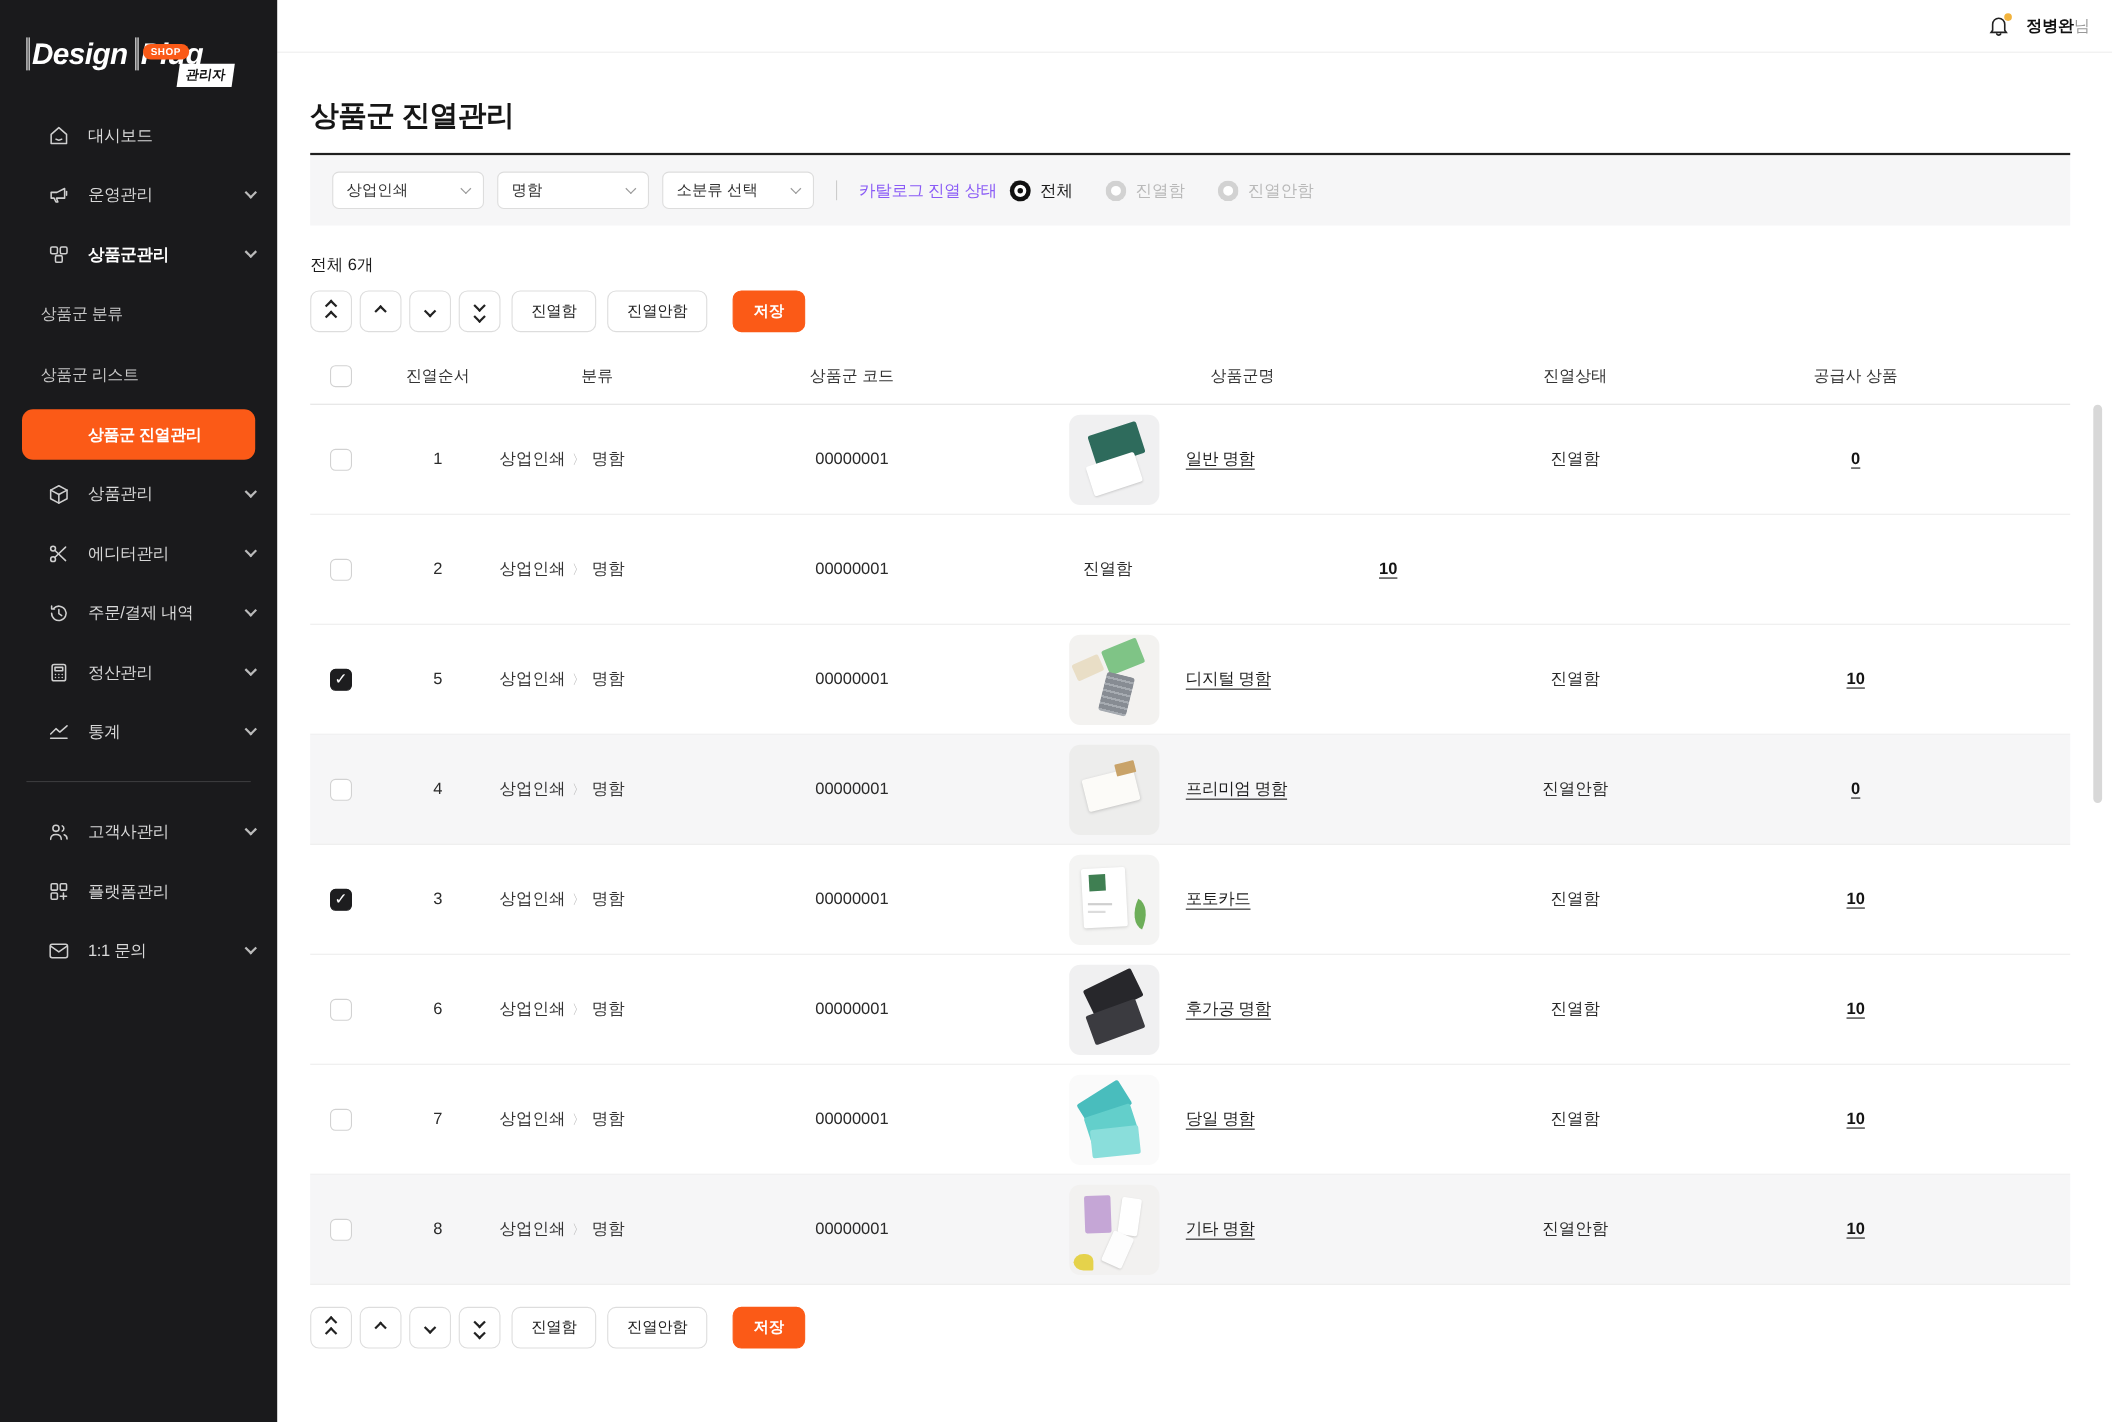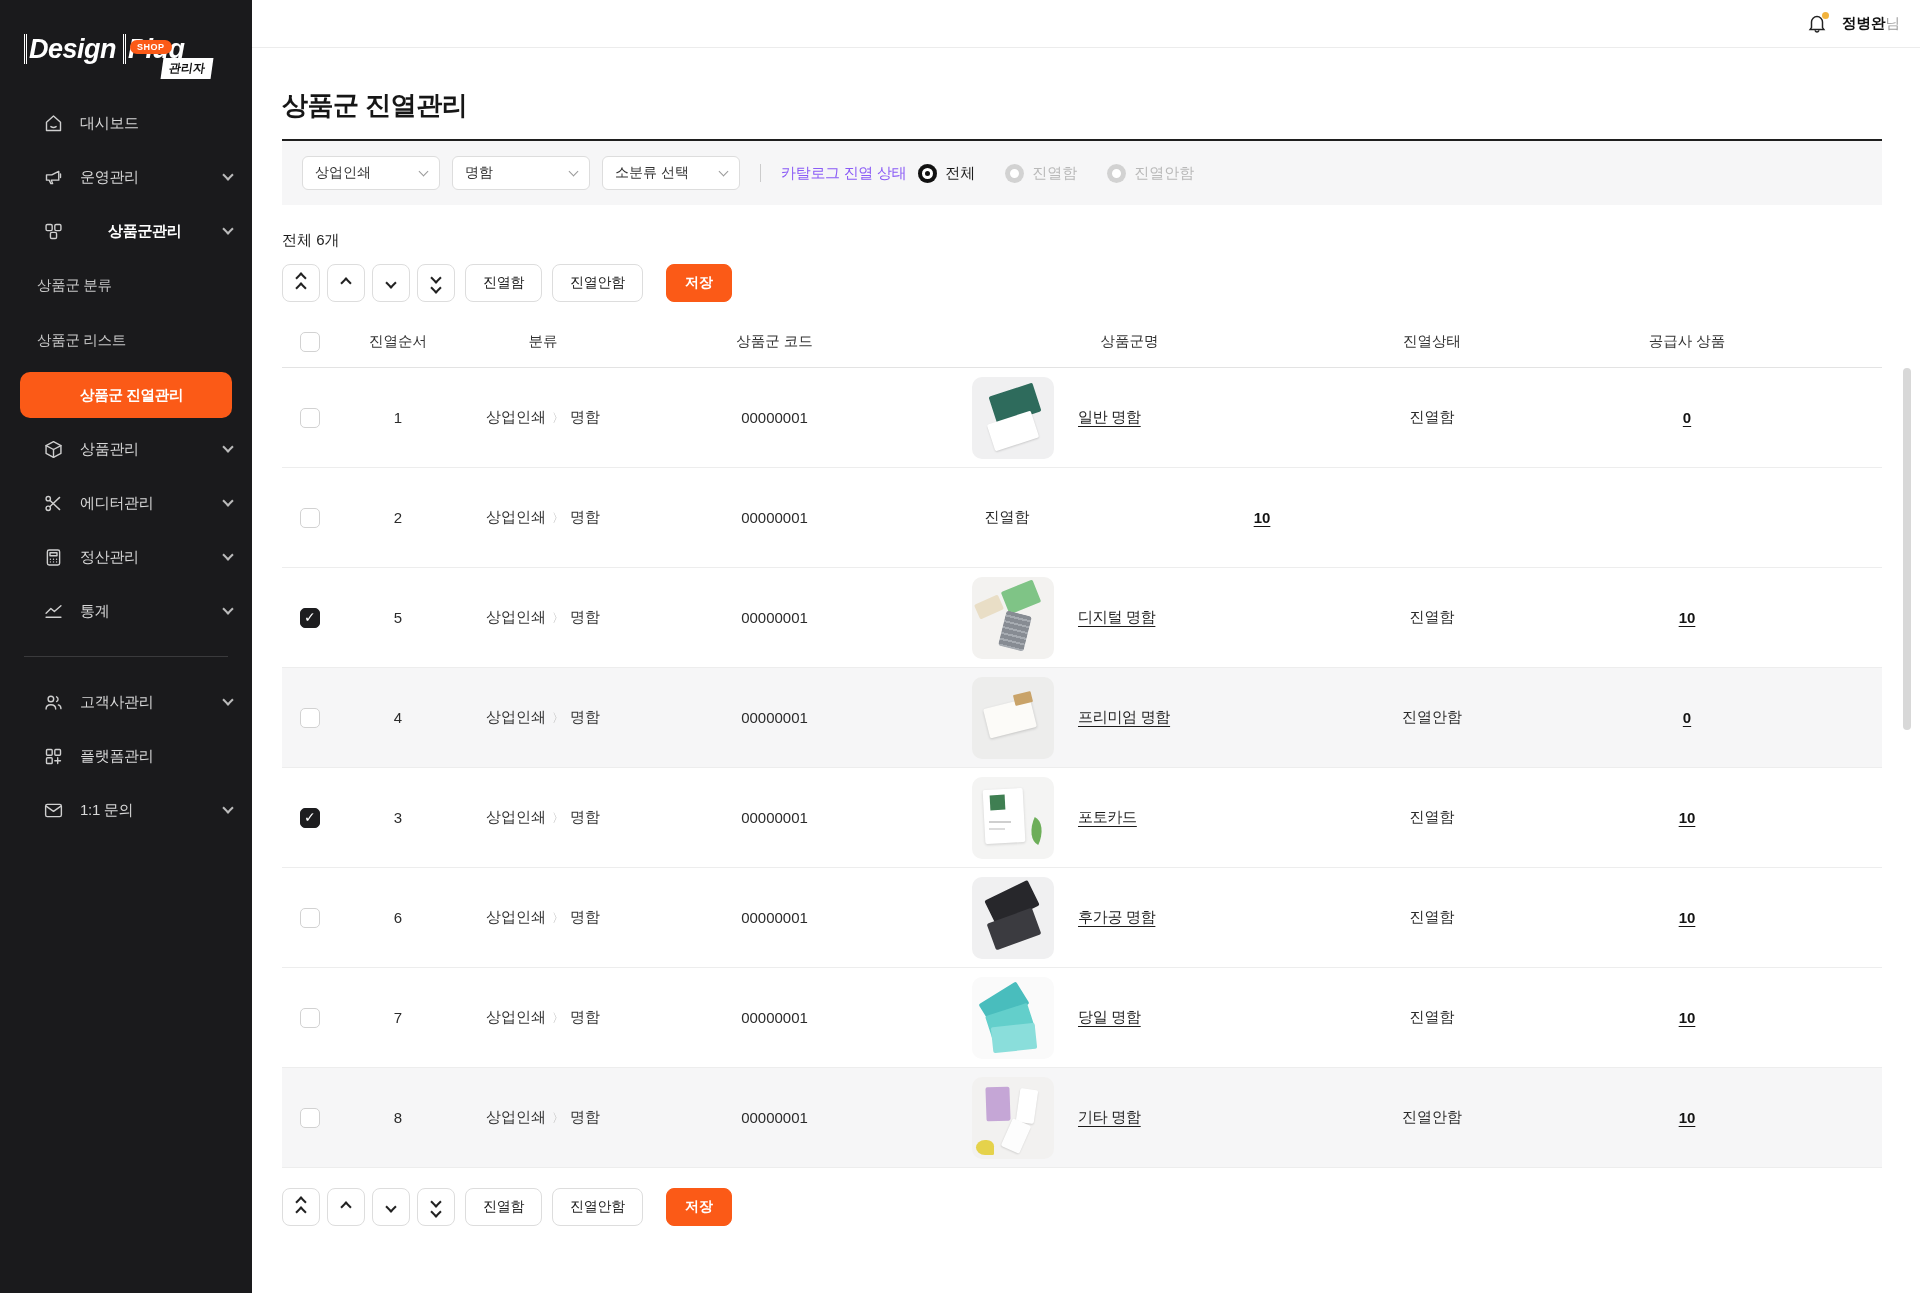--- a/index.html
+++ b/index.html
@@ -14,21 +14,21 @@
   .logo-text .d0 { border-left:3px double #fff; padding-left:2px; }
   .shop-badge { position:absolute; left:130px; top:40px; background:var(--accent); color:#fff; font-size:9px; font-weight:bold;
     font-style:normal; padding:2px 7px; border-radius:8px; letter-spacing:0.5px; }
   .admin-badge { position:absolute; left:162px; top:58px; background:#fff; color:#111; font-size:12px; font-weight:bold;
     padding:2px 7px; transform:skewX(-8deg); }
   .nav { margin-top:0; }
   .nav-item { height:54px; display:flex; align-items:center; padding:0 20px 0 42px; cursor:pointer; }
   .nav-item .nav-icon { width:22px; height:22px; margin-right:16px; flex:0 0 22px; display:flex; align-items:center; justify-content:center; }
   .nav-icon svg { width:21px; height:21px; stroke:#cfcfcf; fill:none; stroke-width:1.6; stroke-linecap:round; stroke-linejoin:round; }
   .nav-label { font-size:15px; color:#d8d8d8; flex:1; letter-spacing:-0.3px; }
-  .nav-item.open .nav-label { color:#fff; font-weight:bold;margin-left:28px; }
+  .nav-item.open .nav-label { color:#fff; font-weight:bold; }
   .chev { display:inline-block; width:8px; height:8px; border-right:2px solid #bbb; border-bottom:2px solid #bbb; transform:rotate(45deg); margin-top:-4px; }
   .sub-item { height:55px; display:flex; align-items:center; padding-left:37px; font-size:14.5px; color:#c7c7c7; cursor:pointer; letter-spacing:-0.3px; }
   .sub-item.active { margin:4px 20px; height:46px; padding-left:60px; background:var(--accent); border-radius:10px; color:#fff; font-weight:bold; }
   .side-divider { border-top:1px solid #3a3a3c; margin:18px 24px; }
 
   
   .topbar { position:absolute; left:252px; top:0; right:0; height:48px; background:#fff; border-bottom:1px solid #ececec;
     display:flex; align-items:center; justify-content:flex-end; padding-right:20px; gap:12px; }
   .bell { position:relative; width:24px; height:24px; cursor:pointer; }
   .bell svg { width:22px; height:22px; stroke:#222; fill:none; stroke-width:1.6; stroke-linecap:round; }
@@ -65,21 +65,21 @@
   .mchev.up { transform:rotate(-135deg); }
   .mchev.down { transform:rotate(45deg); }
 
   
   .table { margin-top:14px; width:1600px; }
   .thead { display:flex; align-items:center; height:52px; border-bottom:1px solid #e3e3e3; font-size:14.5px; color:#333; }
   .trow { display:flex; align-items:center; height:100px; border-bottom:1px solid #ededed; font-size:15px; color:#2b2b2b; }
   .trow.dimmed { background:#f6f6f7; }
   .c-check { width:60px; display:flex; align-items:center; padding-left:18px; }
   .c-order { width:112px; text-align:center; }
-  .c-cat { width:178px; text-align:center; color:#333; }
+  .c-cat { width:178px; color:#333; }
   .c-cat .sep { color:#b5b5b5; font-size:12px; margin:0 6px; }
   .c-code { width:285px; text-align:center; }
   .c-name { width:425px; display:flex; align-items:center; gap:24px; padding-left:55px; }
   .c-status { width:180px; text-align:center; }
   .c-count { width:330px; text-align:center; }
   .thead .c-order,.thead .c-cat,.thead .c-code { text-align:center; }
   .thead .c-name { justify-content:center; padding-left:0; }
   .cb { width:20px; height:20px; border:1.5px solid #d2d2d2; border-radius:5px; background:#fff; cursor:pointer; position:relative; }
   .cb.checked { background:#1d1d1f; border-color:#1d1d1f; }
   .cb.checked::after { content:"✓"; position:absolute; left:3px; top:0px; color:#fff; font-size:14px; font-weight:bold; }
@@ -184,20 +184,31 @@
             <path d="M8 8.5 L19 19"></path>
             <path d="M8 15.5 L19 5"></path>
           </svg>
         </span>
       <span class="nav-label">에디터관리</span>
       <span class="chev"></span>
     </div>
     <div class="nav-item">
       <span class="nav-icon">
           <svg viewBox="0 0 24 24">
+            <path d="M4.5 12 a7.5 7.5 0 1 0 2 -5"></path>
+            <path d="M4.5 4.5 v3 h3"></path>
+            <path d="M12 8 V12.5 L15 14.5"></path>
+          </svg>
+        </span>
+      <span class="nav-label">주문/결제 내역</span>
+      <span class="chev"></span>
+    </div>
+    <div class="nav-item">
+      <span class="nav-icon">
+          <svg viewBox="0 0 24 24">
             <rect x="5" y="3.5" width="14" height="17" rx="2"></rect>
             <rect x="8" y="6.5" width="8" height="3.5"></rect>
             <path d="M8.5 14 h0.01 M12 14 h0.01 M15.5 14 h0.01 M8.5 17 h0.01 M12 17 h0.01 M15.5 17 h0.01"></path>
           </svg>
         </span>
       <span class="nav-label">정산관리</span>
       <span class="chev"></span>
     </div>
     <div class="nav-item">
       <span class="nav-icon">

